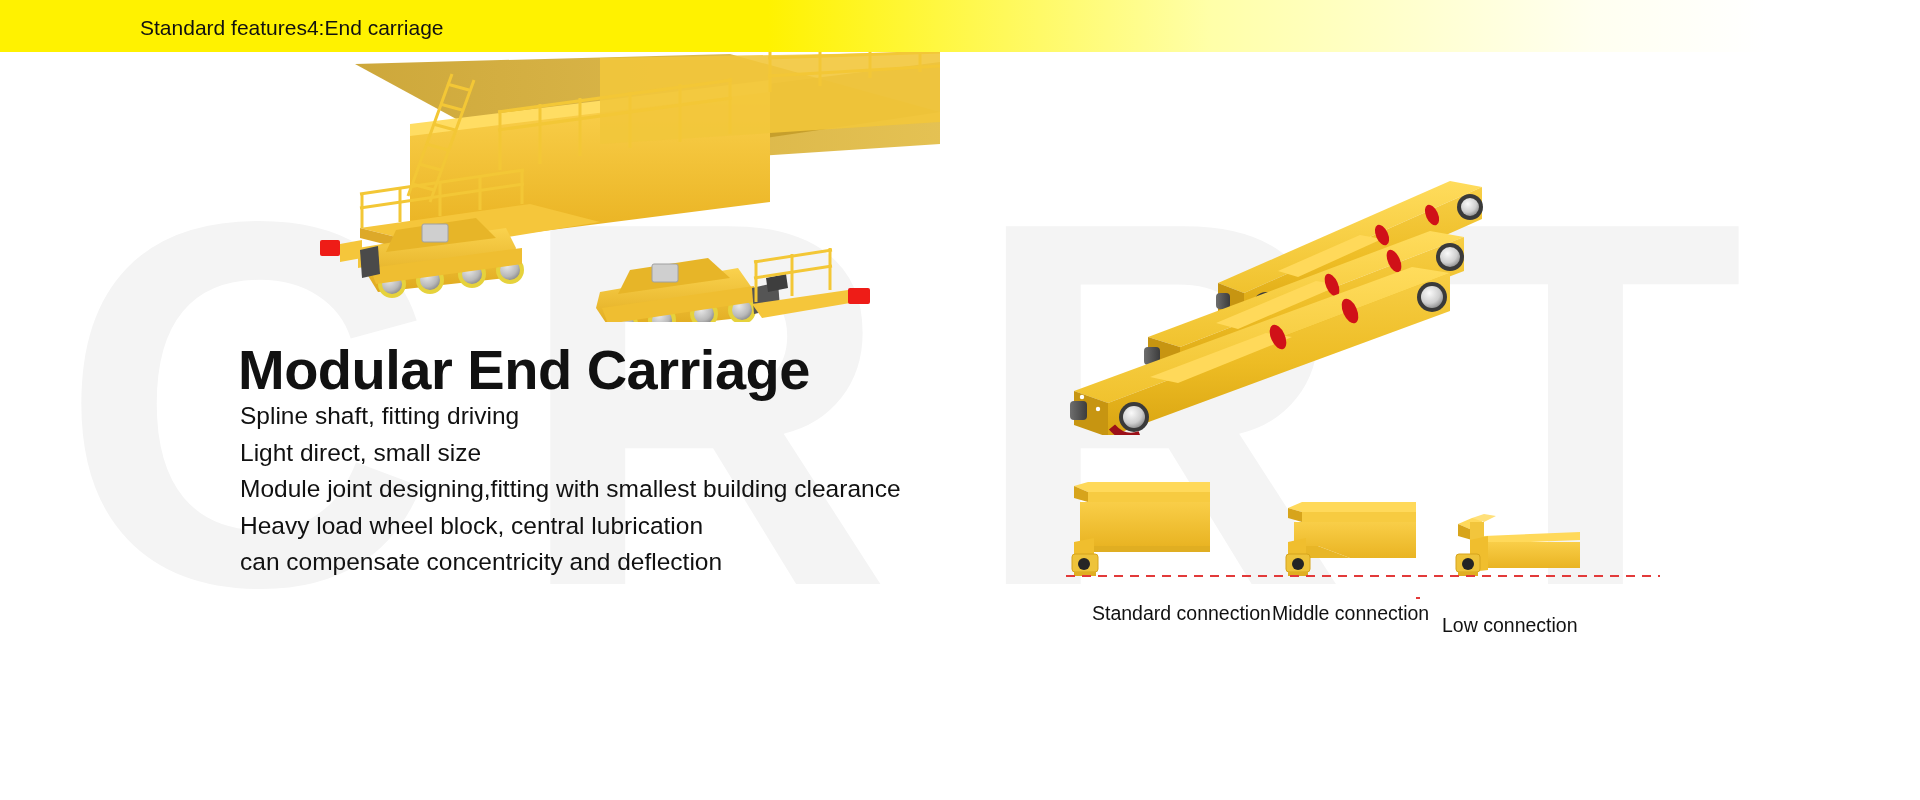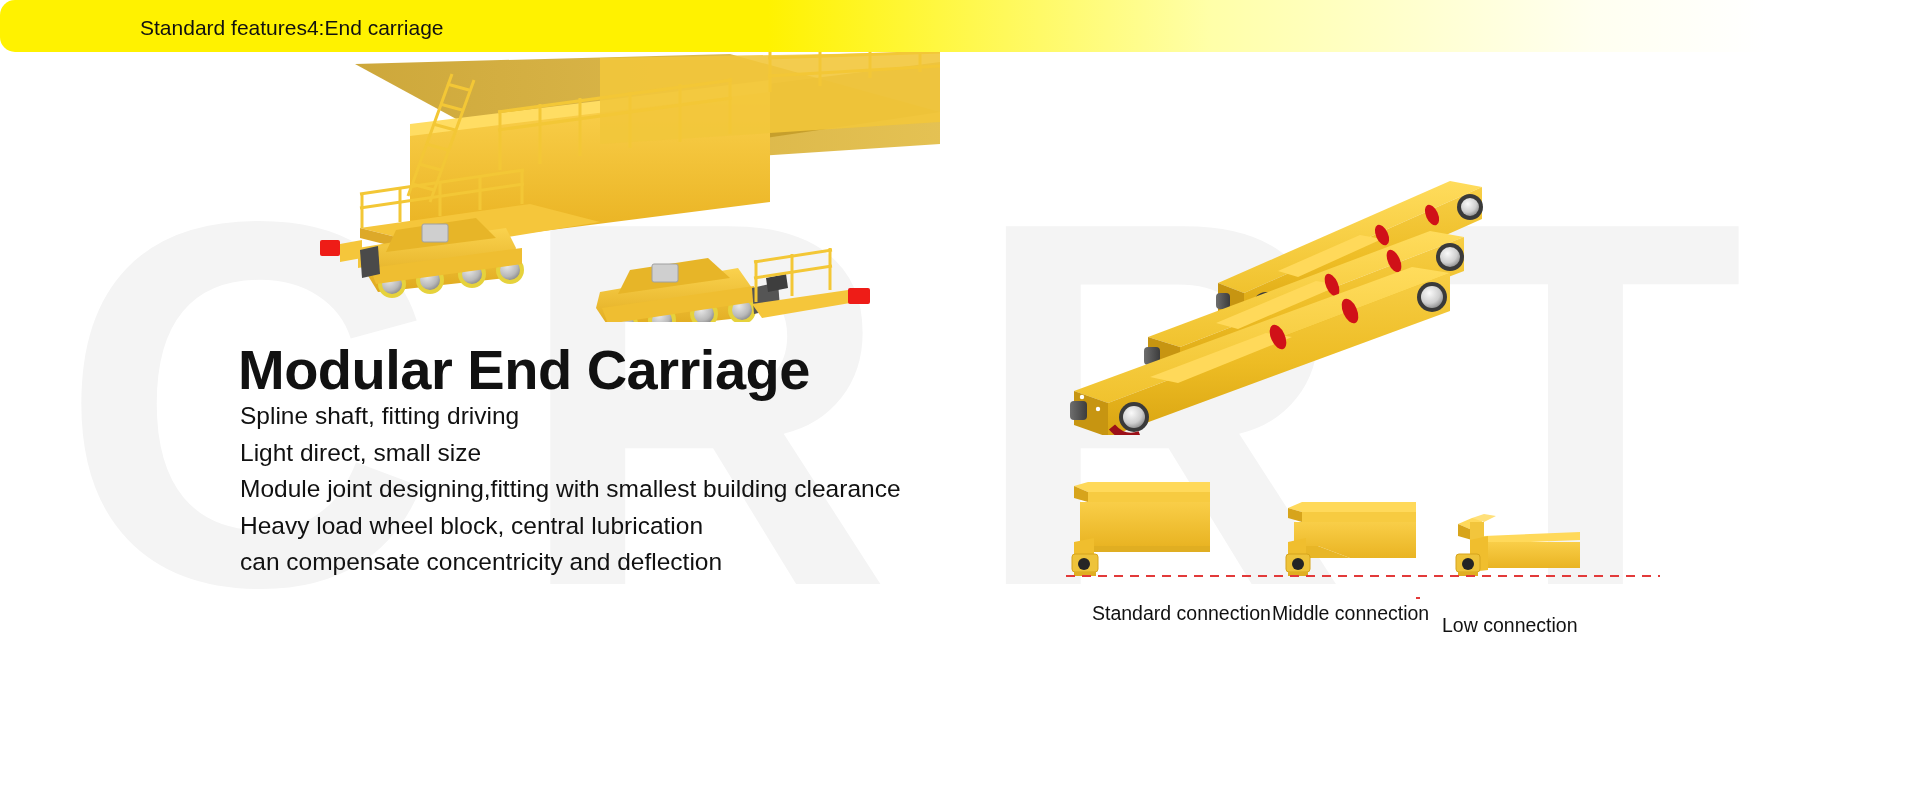--- a/index.html
+++ b/index.html
@@ -19,21 +19,20 @@
     color:#f4f4f4; line-height:520px;
     white-space:nowrap; user-select:none;
     z-index:0;
   }
 
   
   .banner {
     position:absolute; top:0; left:0; width:1920px; height:52px;
     background:linear-gradient(to right,#fff200 0%, #fff200 40%, #ffffa8 63%, #fffff0 83%, #ffffff 92%, #ffffff 100%);
     z-index:6;
-    border-radius:15px;
   }
   .banner-title {
     position:absolute; left:140px; top:16px;
     font-size:21px; color:#111; white-space:nowrap;
   }
 
   
   .headline {
     position:absolute; left:238px; top:325px;
     font-size:56px; font-weight:bold; color:#111;

